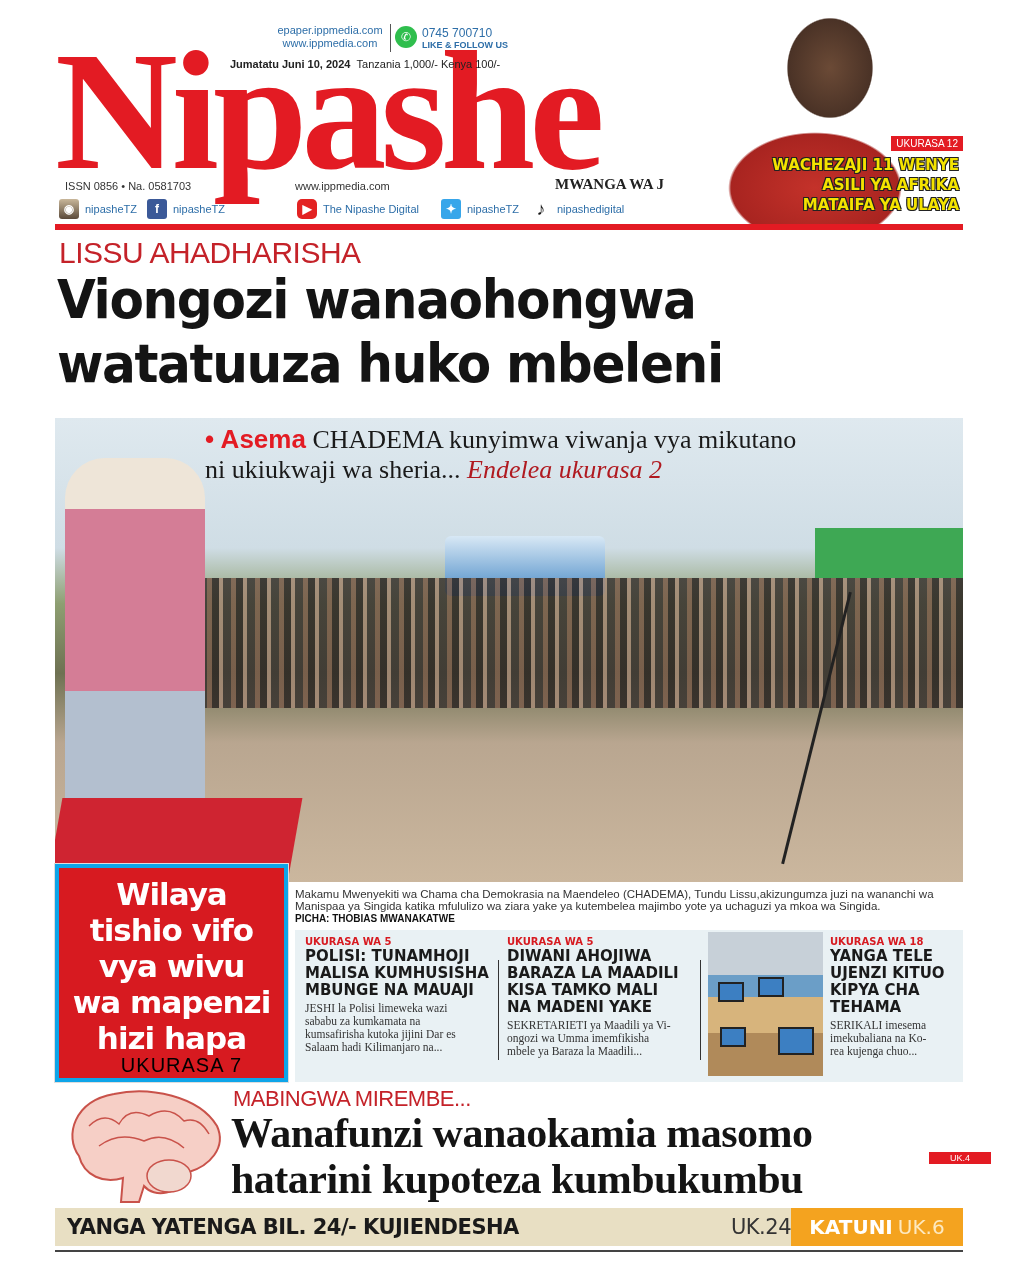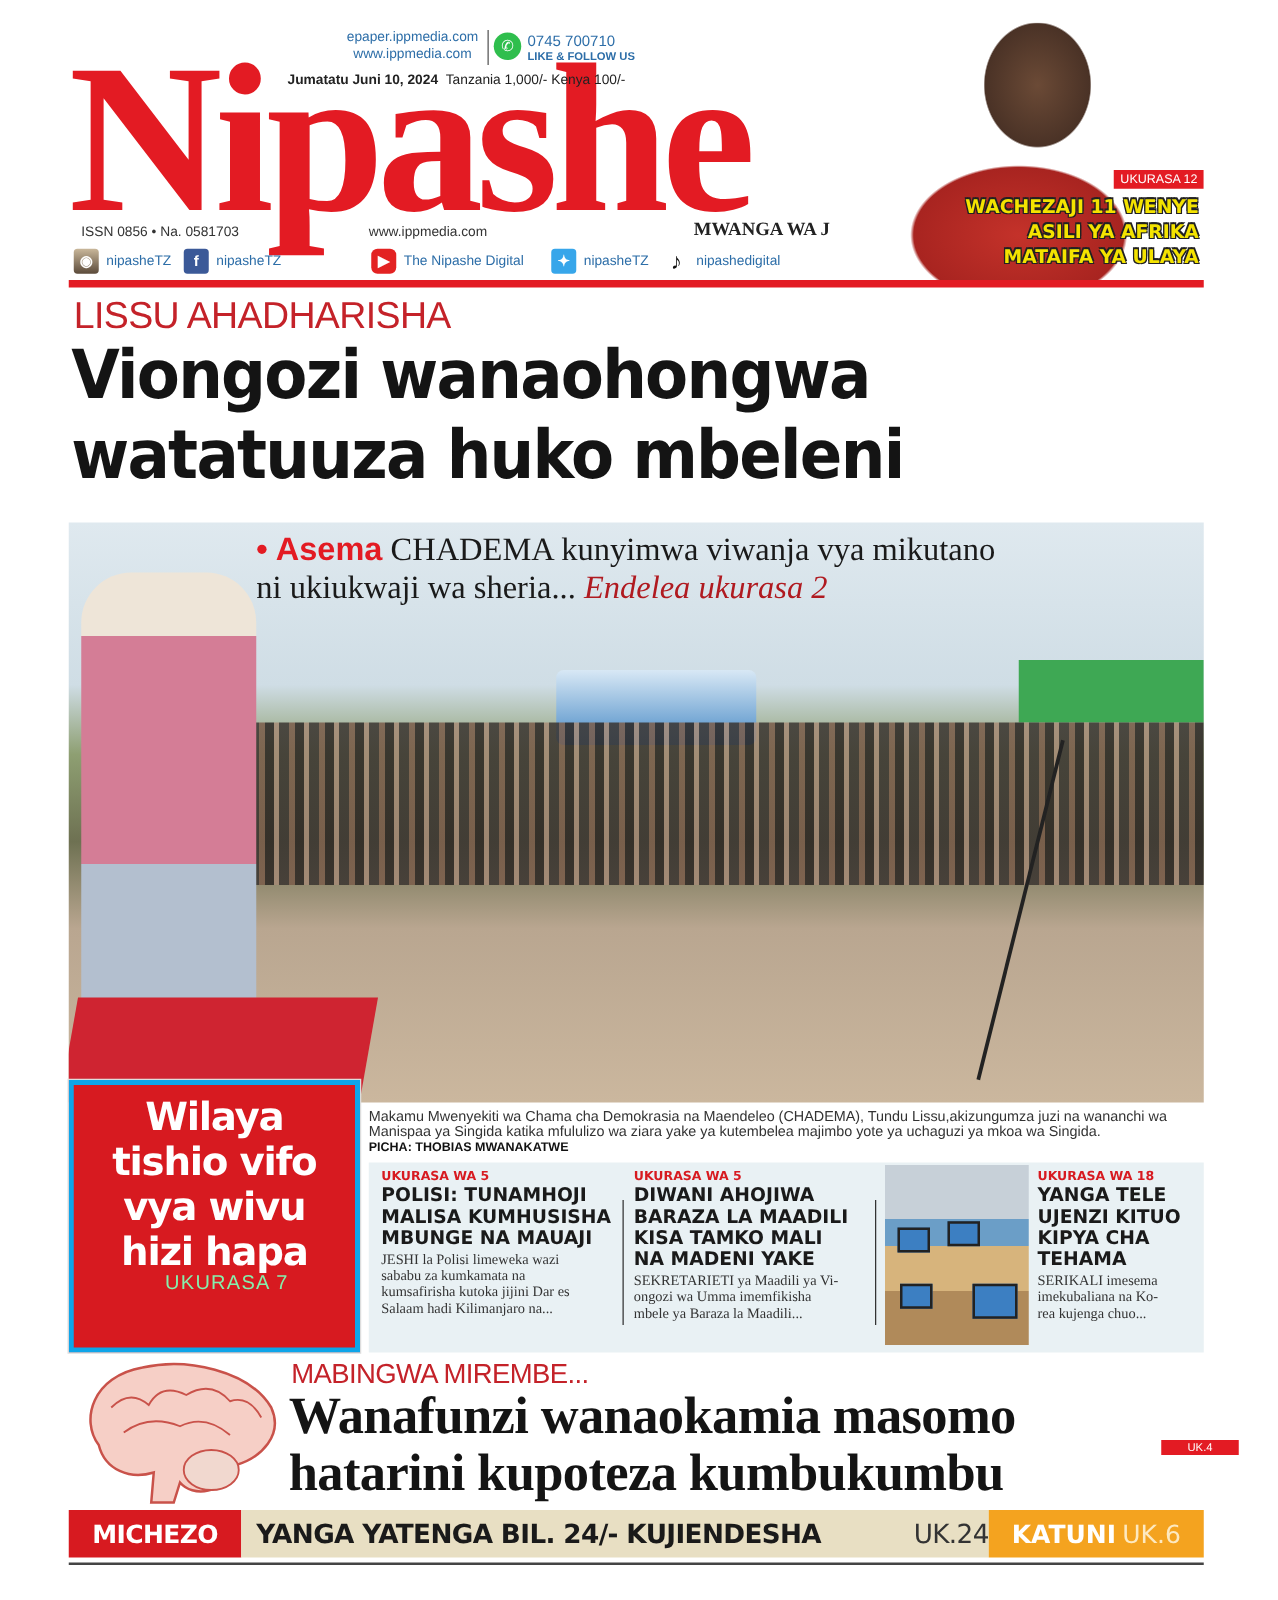--- a/index.html
+++ b/index.html
@@ -87,21 +87,21 @@
     .deck .said { color: #e31b23; font-weight: bold; font-family: "Liberation Sans", sans-serif; }
     .deck .cont { color: #b01a20; font-style: italic; }
 
     
     .redbox {
       position: absolute; left: 0; top: 846px; width: 233px; height: 218px;
       background: #d71a20; border: 4px solid #0ea5e9; outline: 1px solid #ddd;
       text-align: center; color: #fff;
     }
     .redbox-head { margin-top: 8px; font-family: "DejaVu Sans", sans-serif; font-weight: bold; font-size: 31px; line-height: 36px; letter-spacing: -1px; }
-    .redbox-page { font-size: 16px; color: #86efac; margin-top: -2px; letter-spacing: 1px; padding-left: 20px; }
+    .redbox-page { font-size: 20px; color: #000000; margin-top: -2px; letter-spacing: 1px; padding-left: 20px; }
 
     
     .caption { position: absolute; left: 240px; top: 870px; width: 668px; font-size: 11.5px; line-height: 12px; color: #333; }
     .credit { position: absolute; left: 240px; top: 895px; font-size: 10px; font-weight: bold; color: #111; }
 
     
     .teasers { position: absolute; left: 240px; top: 912px; width: 668px; height: 152px; background: #e9f1f4; }
     .teaser { position: absolute; top: 6px; }
     .t-label { font-family: "DejaVu Sans", sans-serif; font-weight: bold; font-size: 10px; color: #d71a20; }
     .t-head { font-family: "DejaVu Sans", sans-serif; font-weight: bold; font-size: 15px; line-height: 17px; color: #1a1a1a; margin-top: 1px; }
@@ -214,20 +214,21 @@
         <span class="cont">Endelea ukurasa 2</span>
       </div>
     </div>
   </div>
 
   <div class="redbox">
     <div class="redbox-head">
       <div>Wilaya</div>
       <div>tishio vifo</div>
       <div>vya wivu</div>
+      <div>wa mapenzi</div>
       <div>hizi hapa</div>
     </div>
     <div class="redbox-page">UKURASA 7</div>
   </div>
 
   <div class="caption">Makamu Mwenyekiti wa Chama cha Demokrasia na Maendeleo (CHADEMA), Tundu Lissu,akizungumza juzi na wananchi wa Manispaa ya Singida katika mfululizo wa ziara yake ya kutembelea majimbo yote ya uchaguzi ya mkoa wa Singida.</div>
   <div class="credit">PICHA: THOBIAS MWANAKATWE</div>
 
   <div class="teasers">
     <div class="teaser" style="left:10px; width:190px;">
@@ -292,21 +293,20 @@
     <ellipse cx="110" cy="90" rx="22" ry="16" fill="#f1d8cf" stroke="#c9524a" stroke-width="1.5"></ellipse>
   </svg>
   <div class="kicker2">MABINGWA MIREMBE...</div>
   <div class="headline2">
     <div>Wanafunzi wanaokamia masomo</div>
     <div>hatarini kupoteza kumbukumbu</div>
   </div>
   <div class="uk4">UK.4</div>
 
   <div class="footer">
-    <div class="f-sport">MICHEZO</div>
     <div class="f-main">
       <span>YANGA YATENGA BIL. 24/- KUJIENDESHA</span>
       <span class="pg">UK.24</span>
     </div>
     <div class="f-cartoon">
       <span>KATUNI</span>
       <span class="pg">UK.6</span>
     </div>
   </div>
   <div class="footer-rule"></div>

